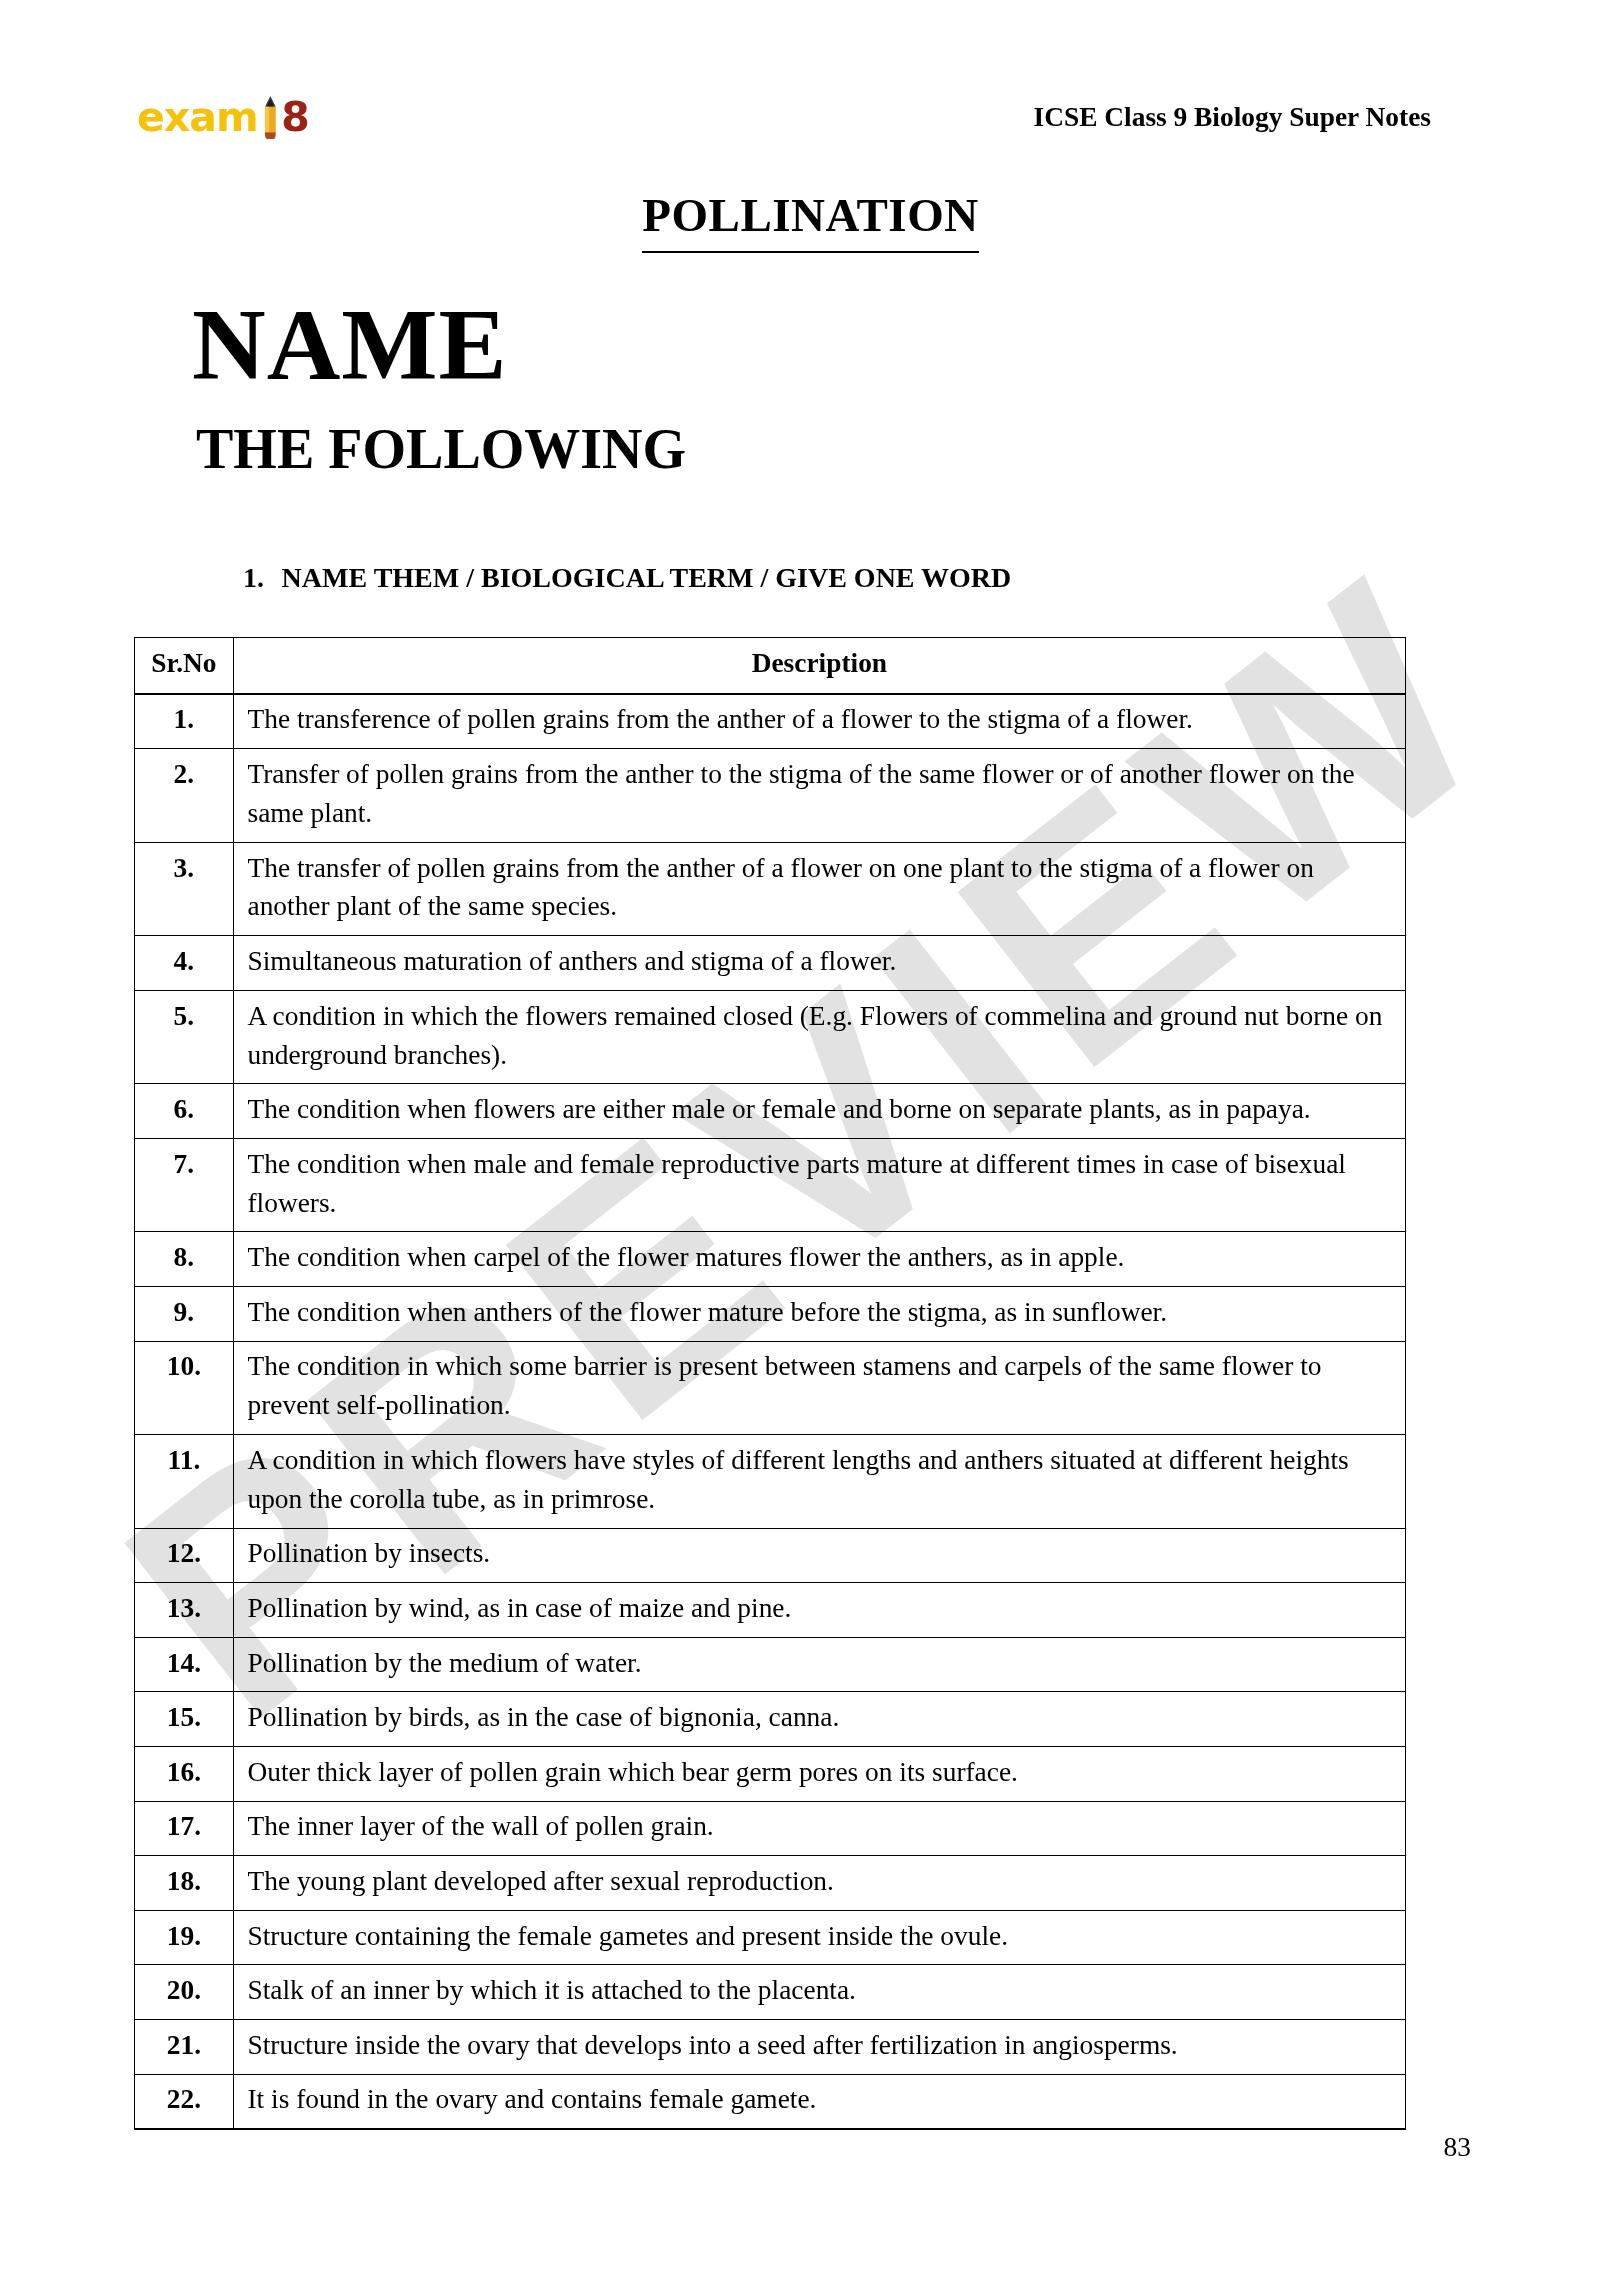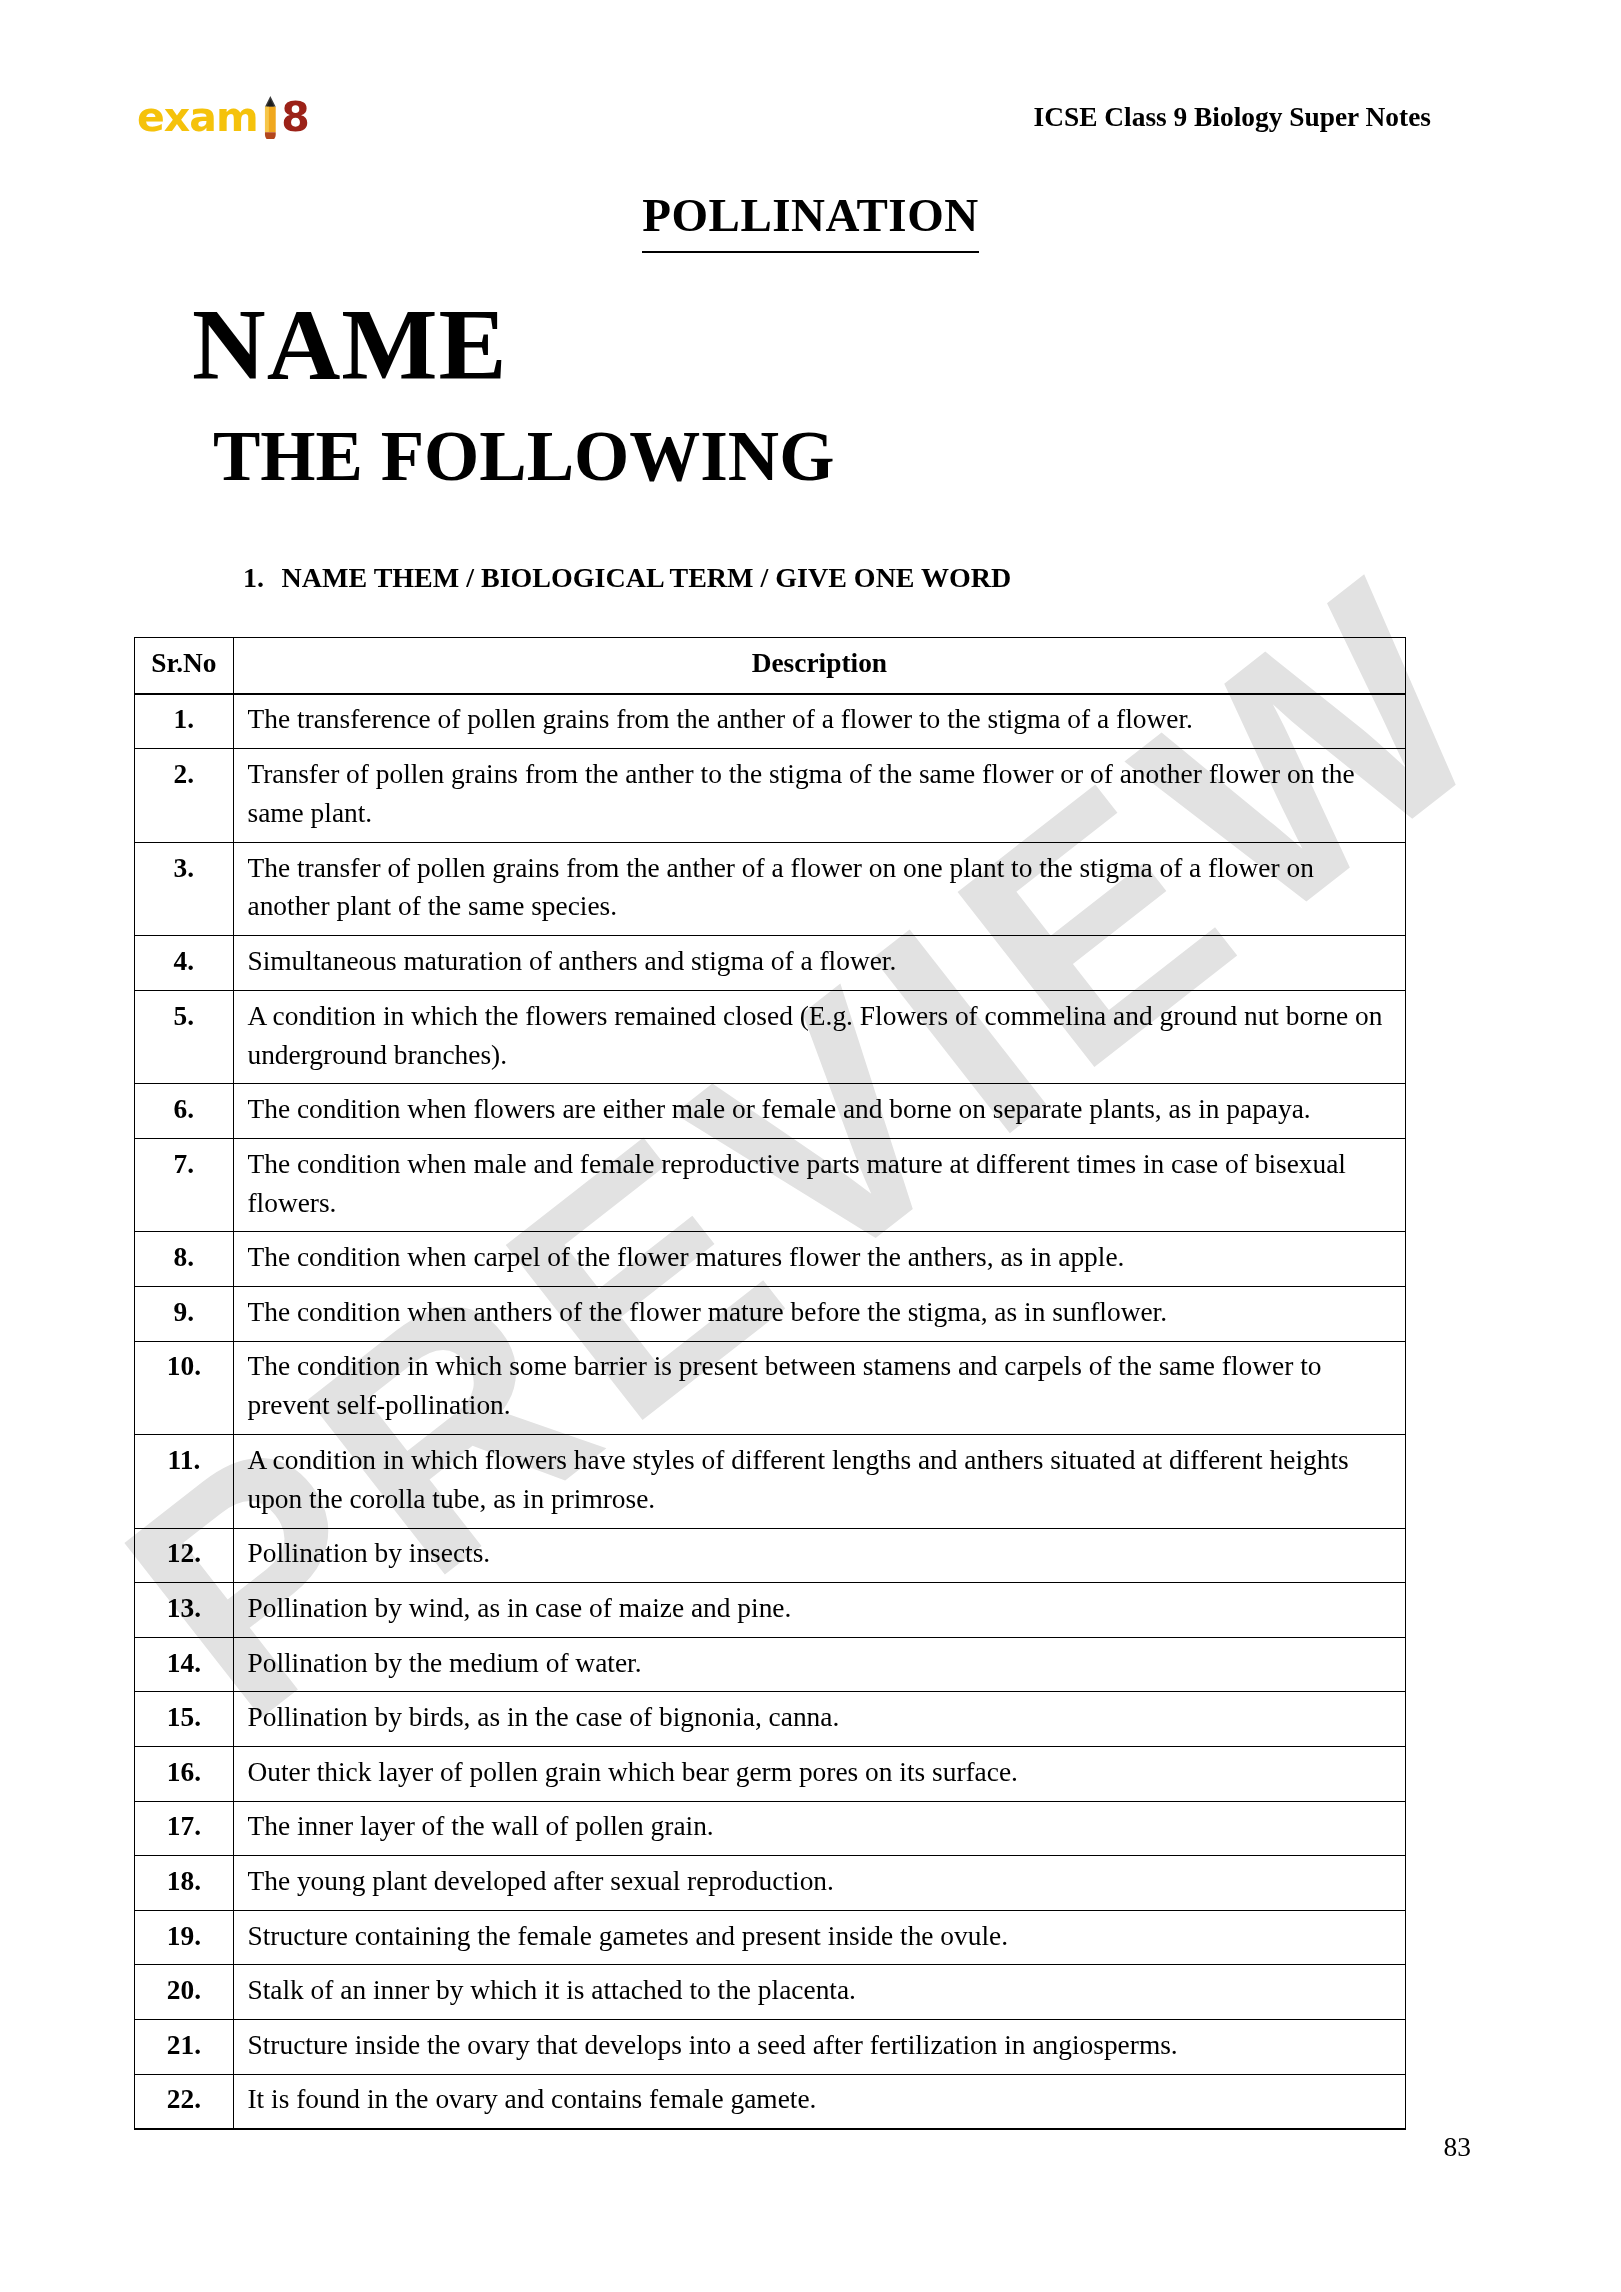--- a/index.html
+++ b/index.html
@@ -115,24 +115,24 @@
     position: absolute;
     left: 192px;
     top: 294px;
     font-weight: 700;
     font-size: 102px;
     line-height: 1;
     letter-spacing: 1px;
   }
   .sub-heading {
     position: absolute;
-    left: 213px;
+    left: 196px;
     top: 421px;
     font-weight: 700;
-    font-size: 71px;
+    font-size: 56px;
     line-height: 1;
   }
   .section-item {
     position: absolute;
     left: 243px;
     top: 562px;
     font-weight: 700;
     font-size: 28px;
     display: flex;
     gap: 17.6px;

